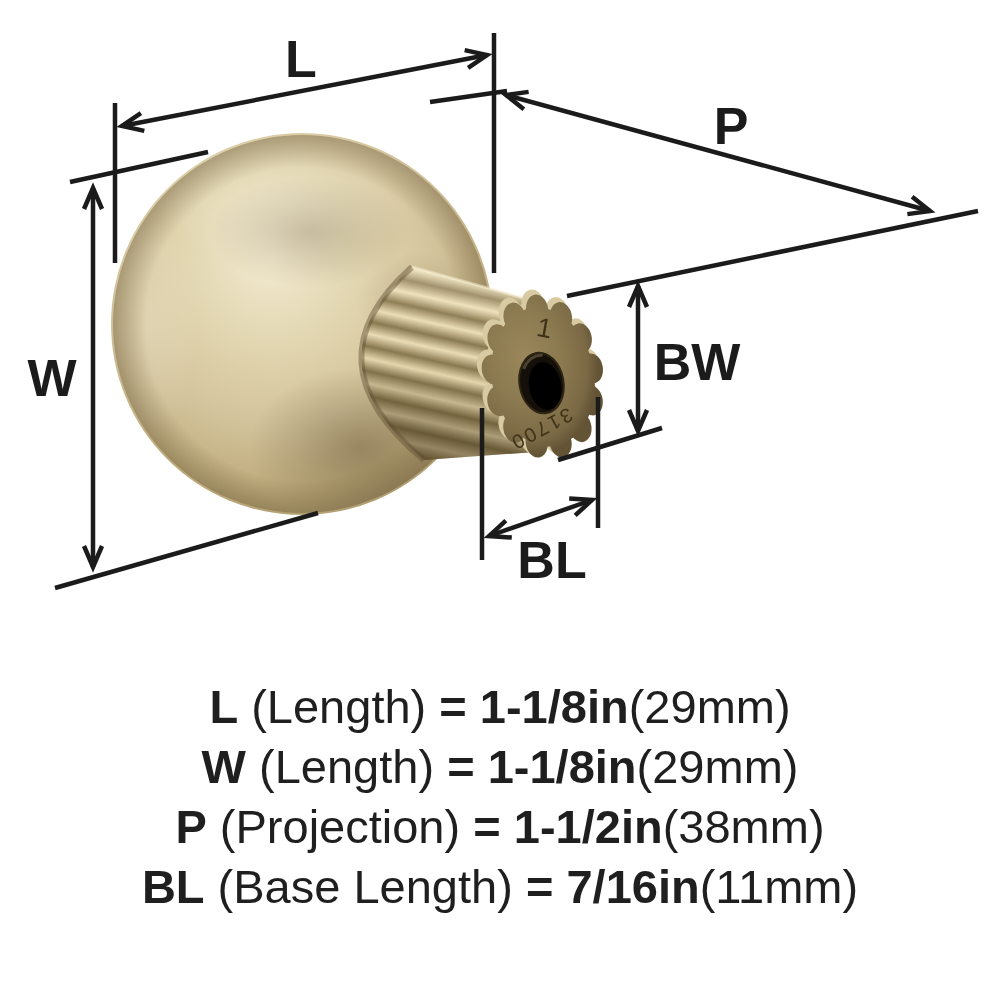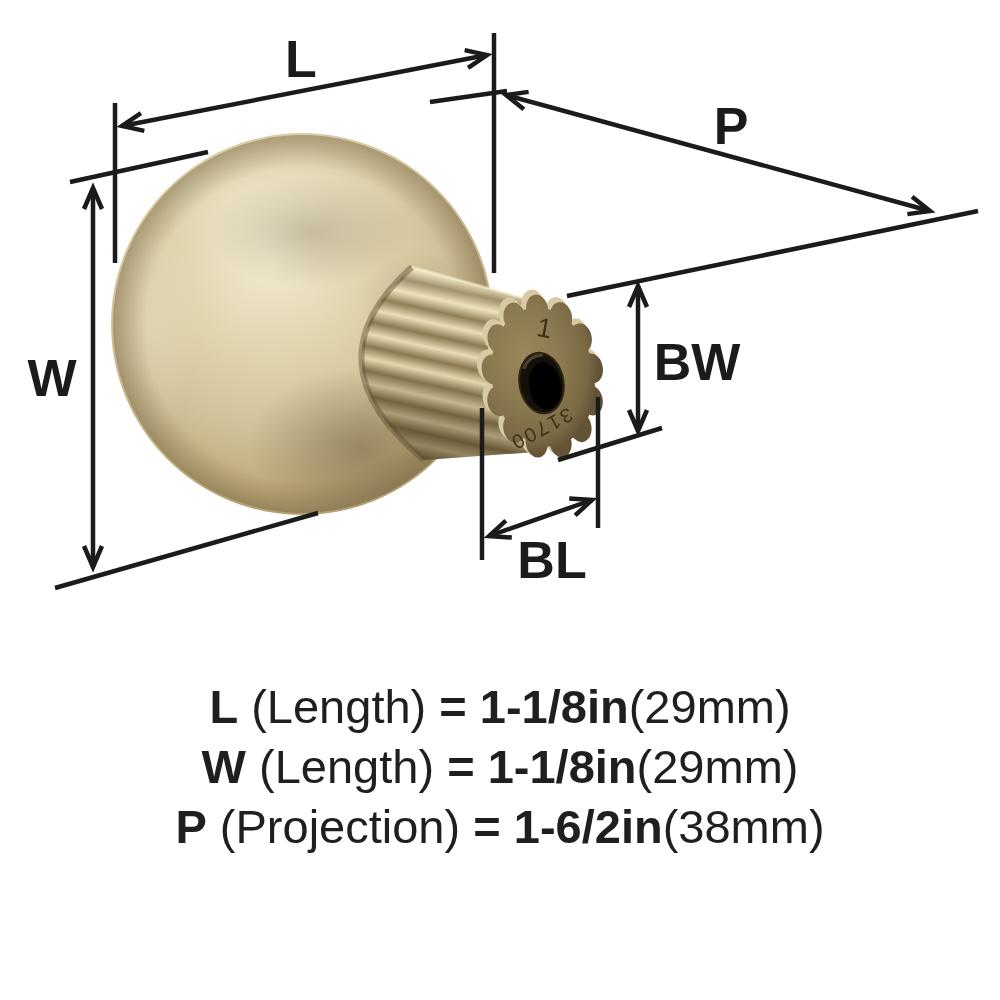--- a/index.html
+++ b/index.html
@@ -172,16 +172,17 @@
     <text class="dim-label" x="52" y="396" text-anchor="middle">W</text>
     <text class="dim-label" x="731" y="144" text-anchor="middle">P</text>
     <text class="dim-label" x="697" y="380" text-anchor="middle">BW</text>
     <text class="dim-label" x="552" y="578" text-anchor="middle">BL</text>
   </g>
 </svg>
 
 <div class="specs">
   <div class="spec-line"><span class="b">L</span> <span class="r">(Length)</span> <span class="b">=</span> <span class="b">1-1/8in</span><span class="r">(29mm)</span></div>
   <div class="spec-line"><span class="b">W</span> <span class="r">(Length)</span> <span class="b">=</span> <span class="b">1-1/8in</span><span class="r">(29mm)</span></div>
-  <div class="spec-line"><span class="b">P</span> <span class="r">(Projection)</span> <span class="b">=</span> <span class="b">1-6/2in</span><span class="r">(38mm)</span></div>
+  <div class="spec-line"><span class="b">P</span> <span class="r">(Projection)</span> <span class="b">=</span> <span class="b">1-1/2in</span><span class="r">(38mm)</span></div>
+  <div class="spec-line"><span class="b">BL</span> <span class="r">(Base Length)</span> <span class="b">=</span> <span class="b">7/16in</span><span class="r">(11mm)</span></div>
 </div>
 
 </div>
 
 </body></html>

